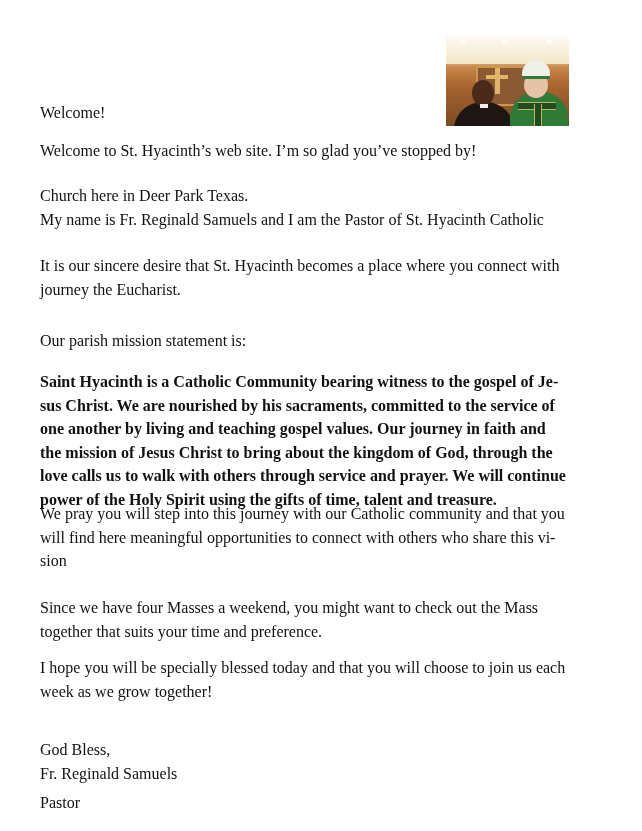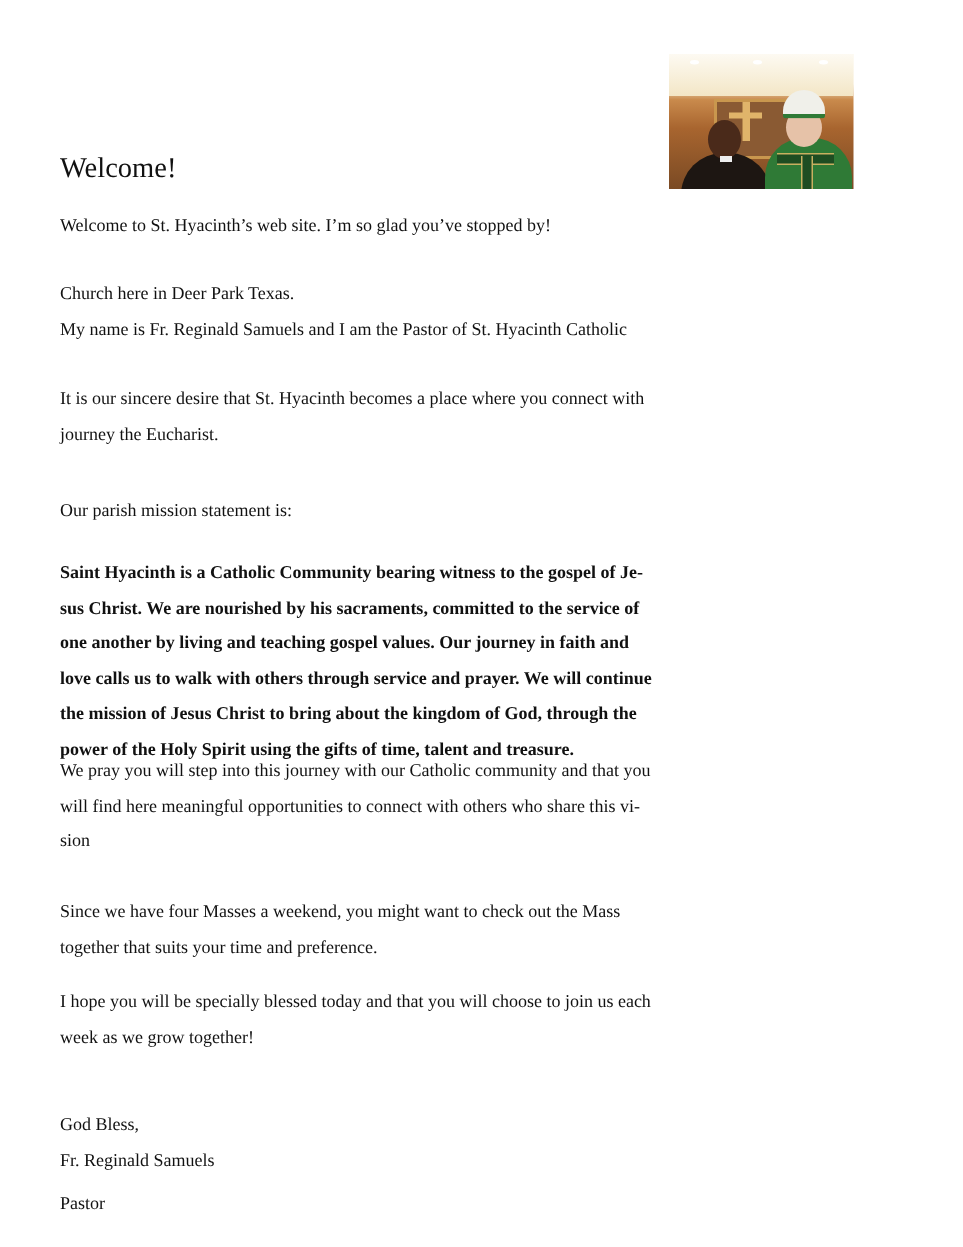--- a/index.html
+++ b/index.html
@@ -22,25 +22,25 @@
     .photo .p1-body { position:absolute; left:8px; top:66px; width:60px; height:30px; border-radius:28px 28px 0 0; background:#1d1612; }
     .photo .p1-head { position:absolute; left:26px; top:44px; width:22px; height:26px; border-radius:50%; background:#4a2a1a; }
     .photo .p1-collar { position:absolute; left:34px; top:68px; width:8px; height:4px; background:#eee; }
     .photo .p2-body { position:absolute; left:64px; top:56px; width:58px; height:40px; border-radius:26px 26px 0 0; background:#2f7a36; }
     .photo .p2-head { position:absolute; left:78px; top:36px; width:24px; height:26px; border-radius:50%; background:#e6c2a8; }
     .photo .p2-mitre { position:absolute; left:76px; top:24px; width:28px; height:16px; border-radius:14px 14px 2px 2px; background:#f0f0ea; border-bottom:3px solid #2f7a36; }
     .photo .p2-orph-v { position:absolute; left:88px; top:68px; width:6px; height:28px; background:#1e4d22; border-left:1px solid #c8b060; border-right:1px solid #c8b060; }
     .photo .p2-orph-h { position:absolute; left:72px; top:66px; width:38px; height:6px; background:#1e4d22; border-top:1px solid #c8b060; border-bottom:1px solid #c8b060; }
     h1 {
       position: absolute; left: 40px; top: 98px; margin: 0;
-      font-weight: normal; font-size: 19px; line-height: 30px; color:#111;
+      font-weight: normal; font-size: 16px; line-height: 30px; color:#111;
     }
     .p {
       position: absolute; left: 40px; width: 560px; margin: 0;
-      font-size: 12px; line-height: 23.5px; text-align: justify;
+      font-size: 16px; line-height: 23.5px; text-align: justify;
     }
     .p.bold { font-weight: bold; margin-top: 12px; }
     .line { display:block; white-space: nowrap; }
   </style>
 </head>
 <body>
 
 <div class="photo" title="Fr. Reginald Samuels with bishop in green vestments">
   <div class="ceiling"></div>
   <div class="light" style="left:14px"></div>
@@ -76,22 +76,22 @@
 </p>
 
 <p class="p" style="top:329px">
   <span class="line">Our parish mission statement is:</span>
 </p>
 
 <p class="p bold" style="top:358px">
   <span class="line">Saint Hyacinth is a Catholic Community bearing witness to the gospel of Je-</span>
   <span class="line">sus Christ. We are nourished by his sacraments, committed to the service of</span>
   <span class="line">one another by living and teaching gospel values. Our journey in faith and</span>
+  <span class="line">the mission of Jesus Christ to bring about the kingdom of God, through the</span>
   <span class="line">love calls us to walk with others through service and prayer. We will continue</span>
-  <span class="line">the mission of Jesus Christ to bring about the kingdom of God, through the</span>
   <span class="line">power of the Holy Spirit using the gifts of time, talent and treasure.</span>
 </p>
 
 <p class="p" style="top:502px">
   <span class="line">We pray you will step into this journey with our Catholic community and that you</span>
   <span class="line">will find here meaningful opportunities to connect with others who share this vi-</span>
   <span class="line">sion</span>
 </p>
 
 <p class="p" style="top:596px">

